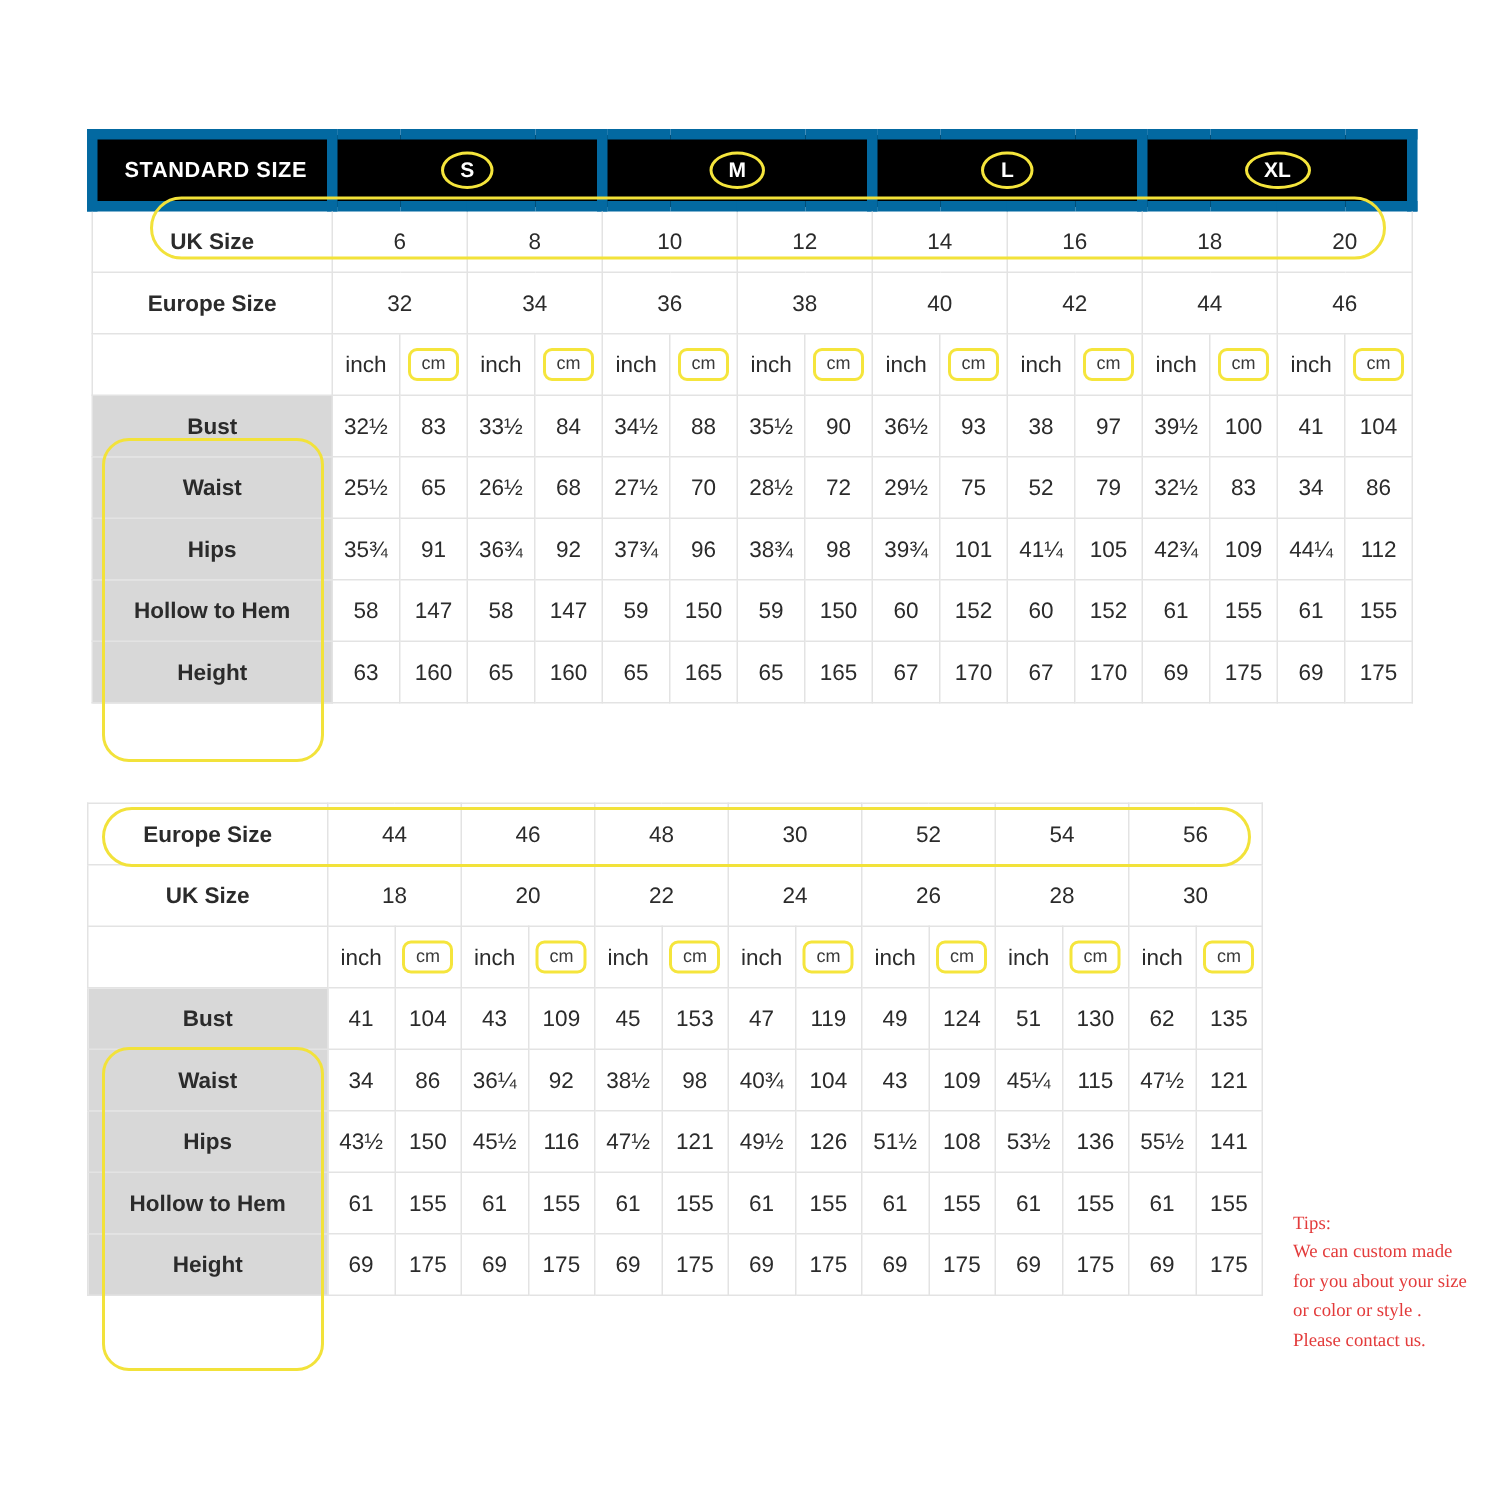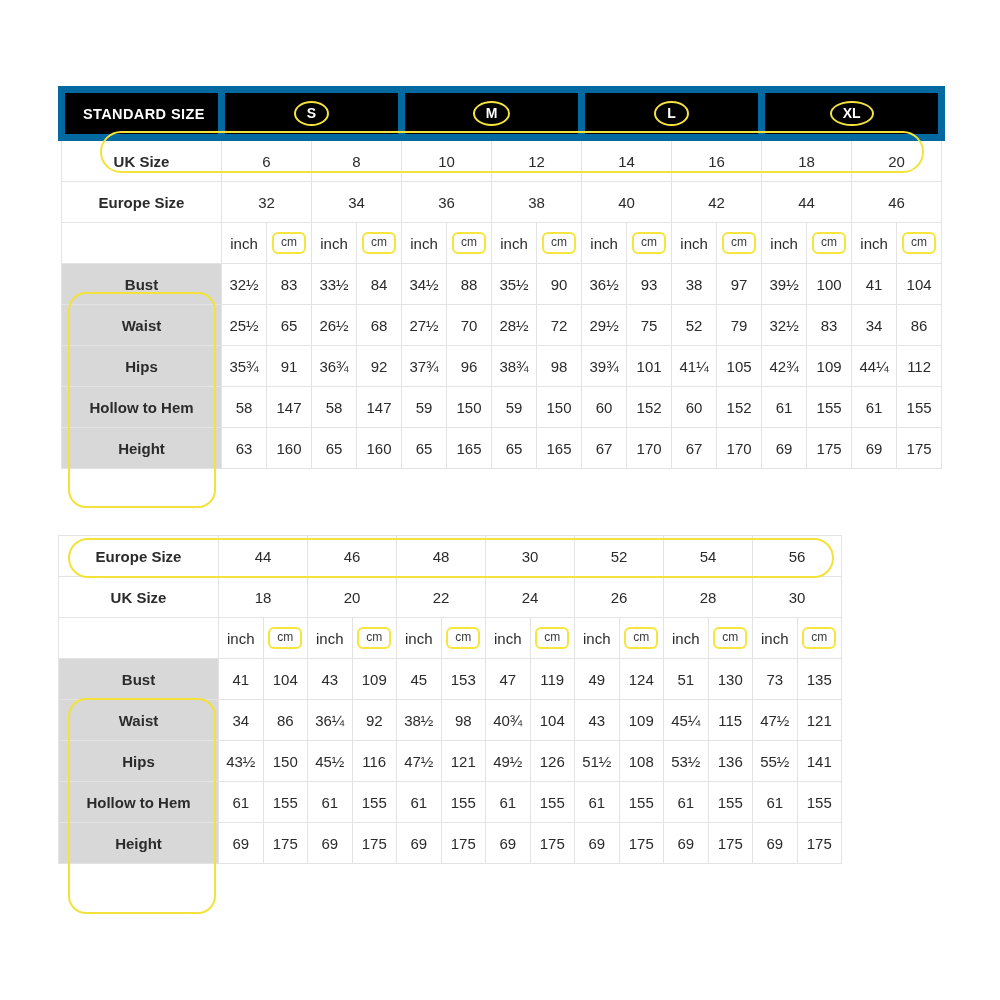--- a/index.html
+++ b/index.html
@@ -391,21 +391,21 @@
           <td class="val">43</td>
           <td class="val">109</td>
           <td class="val">45</td>
           <td class="val">153</td>
           <td class="val">47</td>
           <td class="val">119</td>
           <td class="val">49</td>
           <td class="val">124</td>
           <td class="val">51</td>
           <td class="val">130</td>
-          <td class="val">73</td>
+          <td class="val">62</td>
           <td class="val">135</td>
         </tr>
 
         <tr>
           <td class="row-label shaded">Waist</td>
           <td class="val">34</td>
           <td class="val">86</td>
           <td class="val">36¼</td>
           <td class="val">92</td>
           <td class="val">38½</td>
@@ -475,14 +475,21 @@
         </tr>
       </tbody>
     </table>
   </div>
 
   <div class="hl" id="hl-us-size"></div>
   <div class="hl" id="hl-left-measure"></div>
   <div class="hl" id="hl-plus-size"></div>
   <div class="hl" id="hl-left-measure-2"></div>
 
+  <div id="tips">
+    <div>Tips:</div>
+    <div>We can custom made</div>
+    <div>for you about your size</div>
+    <div>or color or style .</div>
+    <div>Please contact us.</div>
+  </div>
 
 </div>
 
 </body></html>

